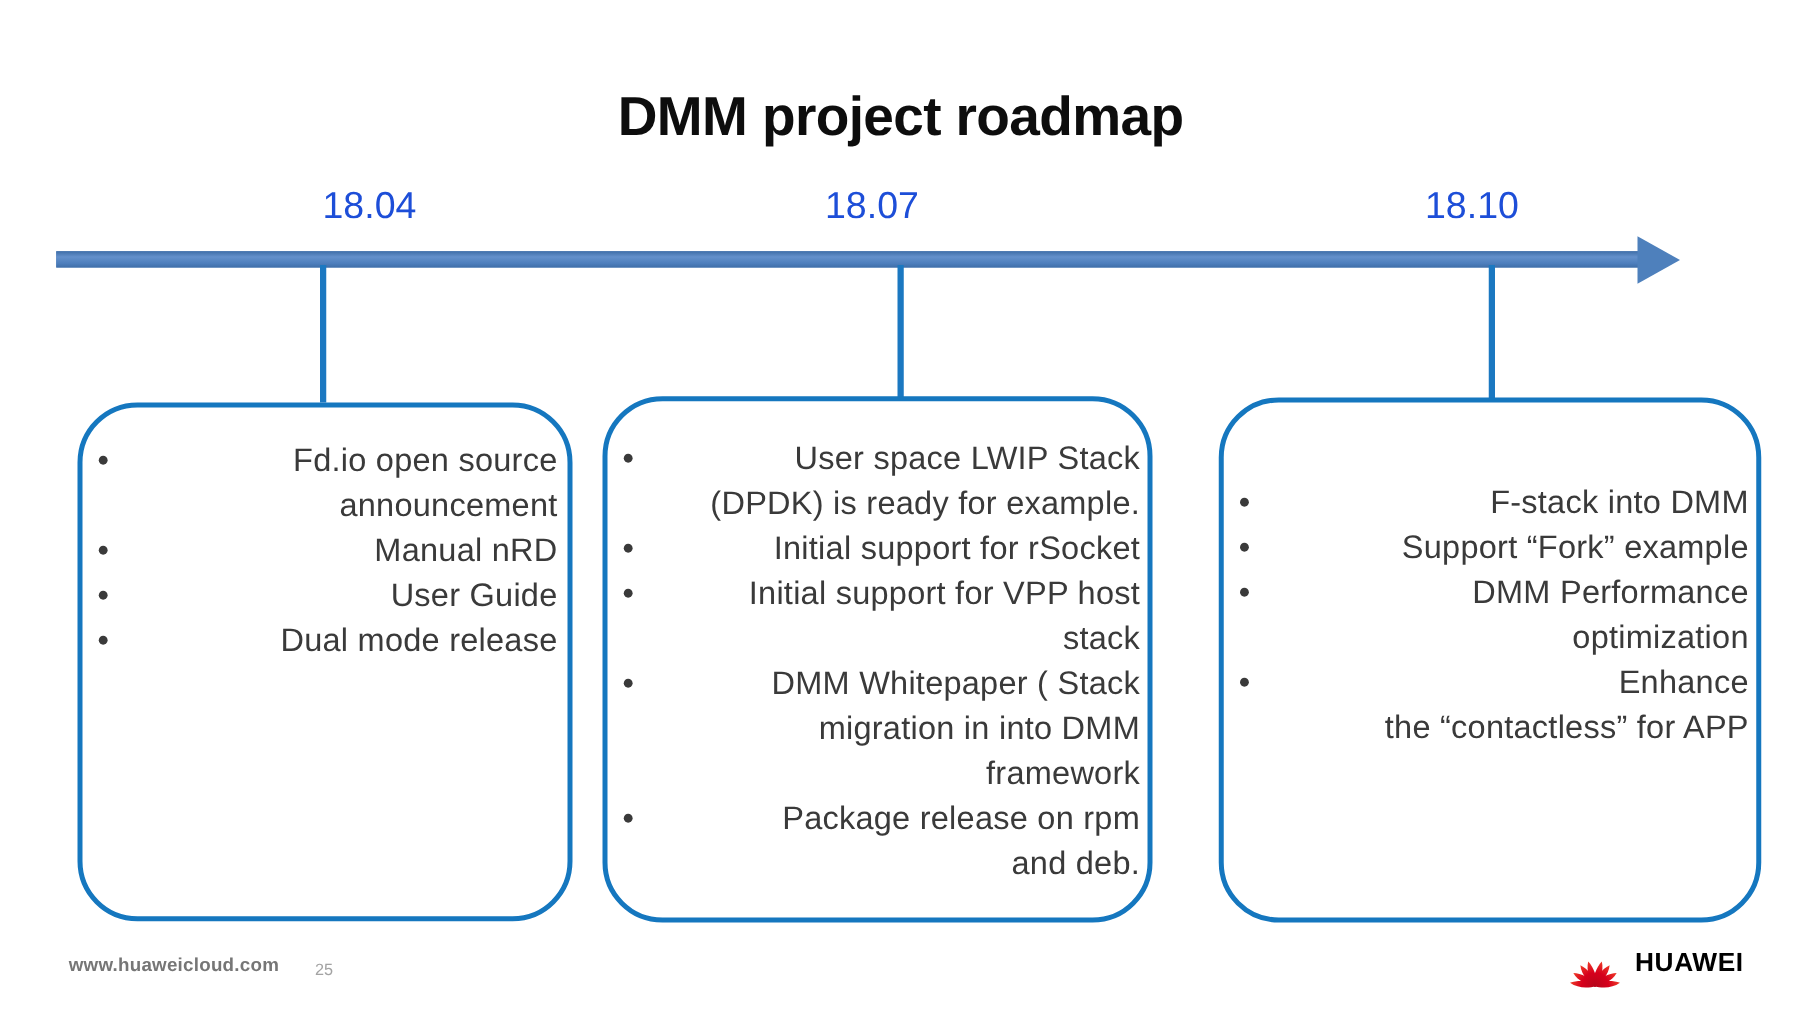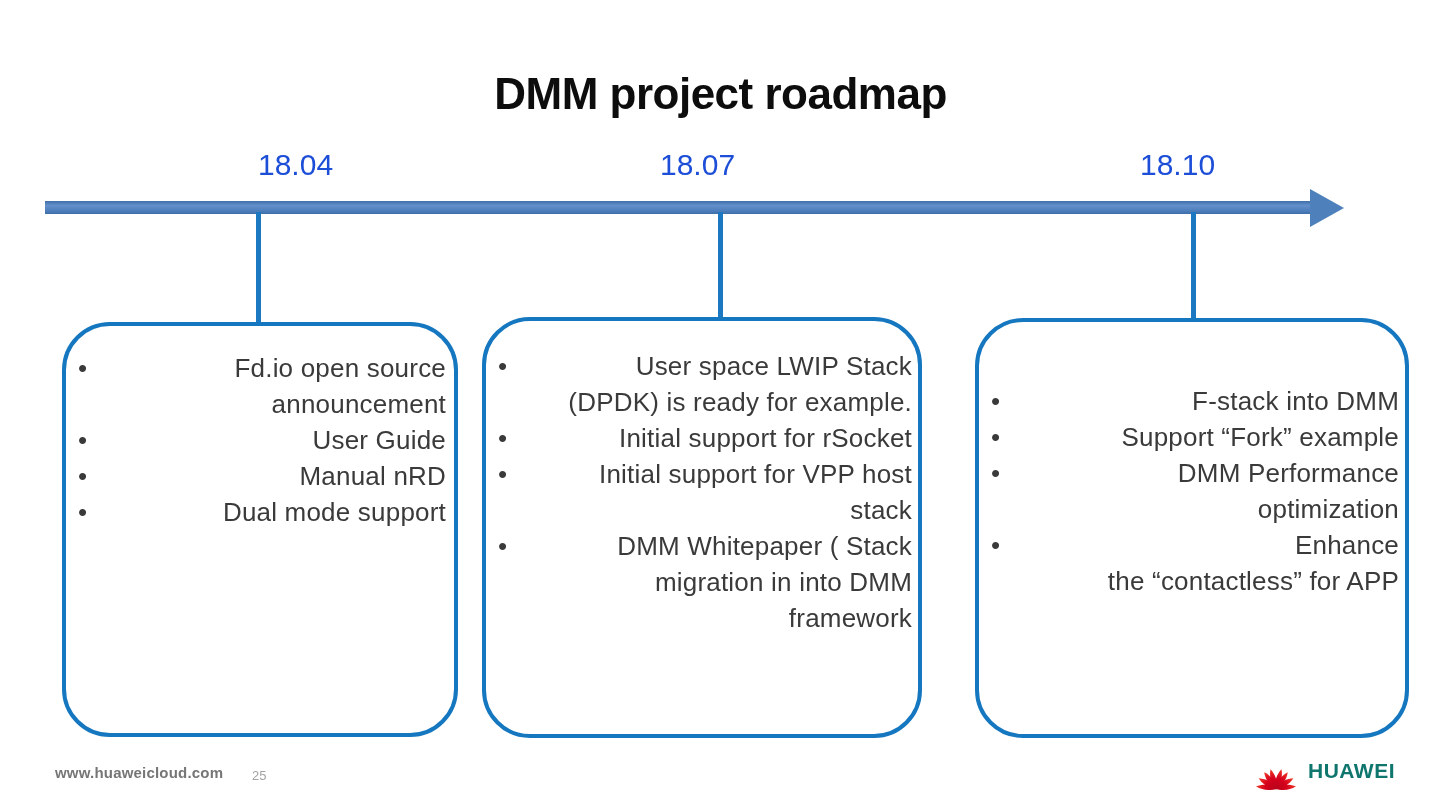--- a/index.html
+++ b/index.html
@@ -66,21 +66,21 @@
   .footer-page{
     position:absolute;left:252px;top:768px;
     font-size:13px;color:#a3a3a3;
   }
   .logo{
     position:absolute;left:1251px;top:750px;height:42px;
     display:flex;align-items:center;
   }
   .logo svg{width:50px;height:40px;display:block;margin-top:2px;}
   .logo-text{
-    font-size:21px;font-weight:700;color:#0f766e;letter-spacing:0.5px;
+    font-size:21px;font-weight:700;color:#000000;letter-spacing:0.5px;
     margin-left:7px;
     text-align:center;
   }
 </style>
 </head>
 <body>
 
 <h1 class="title">DMM project roadmap</h1>
 
 <div class="date-label" id="date-0">18.04</div>
@@ -91,36 +91,38 @@
 <div class="timeline-arrow"></div>
 
 <div class="connector" id="conn-0"></div>
 <div class="connector" id="conn-1"></div>
 <div class="connector" id="conn-2"></div>
 
 <div class="box" id="box-0">
   <ul class="items">
       <li class="item">Fd.io open source
 announcement</li>
+      <li class="item">Manual nRD</li>
       <li class="item">User Guide</li>
-      <li class="item">Manual nRD</li>
-      <li class="item">Dual mode support</li>
+      <li class="item">Dual mode release</li>
     </ul>
 </div>
 
 <div class="box" id="box-1">
   <ul class="items">
       <li class="item">User space LWIP Stack
 (DPDK) is ready for example.</li>
       <li class="item">Initial support for rSocket</li>
       <li class="item">Initial support for VPP host
 stack</li>
       <li class="item">DMM Whitepaper ( Stack
 migration in into DMM
 framework</li>
+      <li class="item">Package release on rpm
+and deb.</li>
     </ul>
 </div>
 
 <div class="box" id="box-2">
   <ul class="items">
       <li class="item">F-stack into DMM</li>
       <li class="item">Support “Fork” example</li>
       <li class="item">DMM Performance
 optimization</li>
       <li class="item">Enhance

